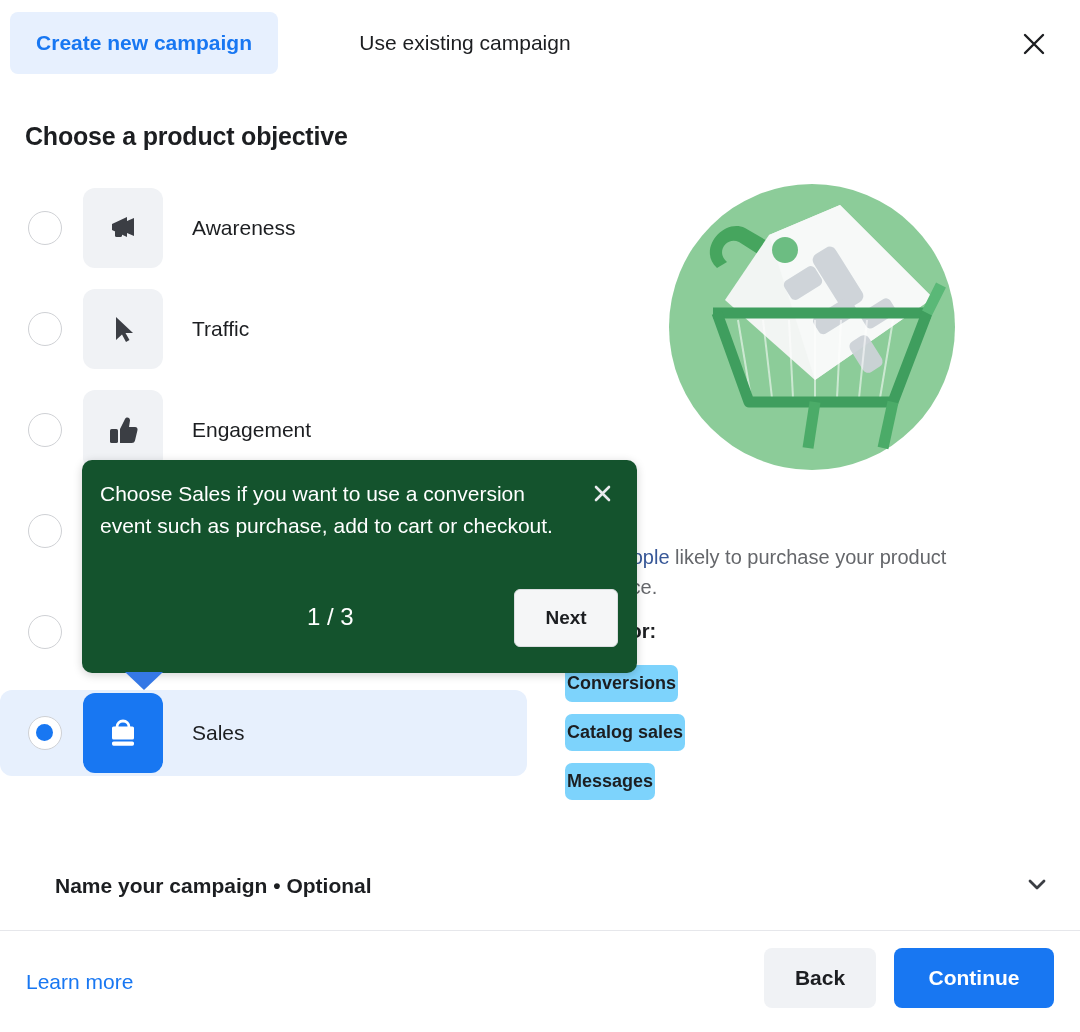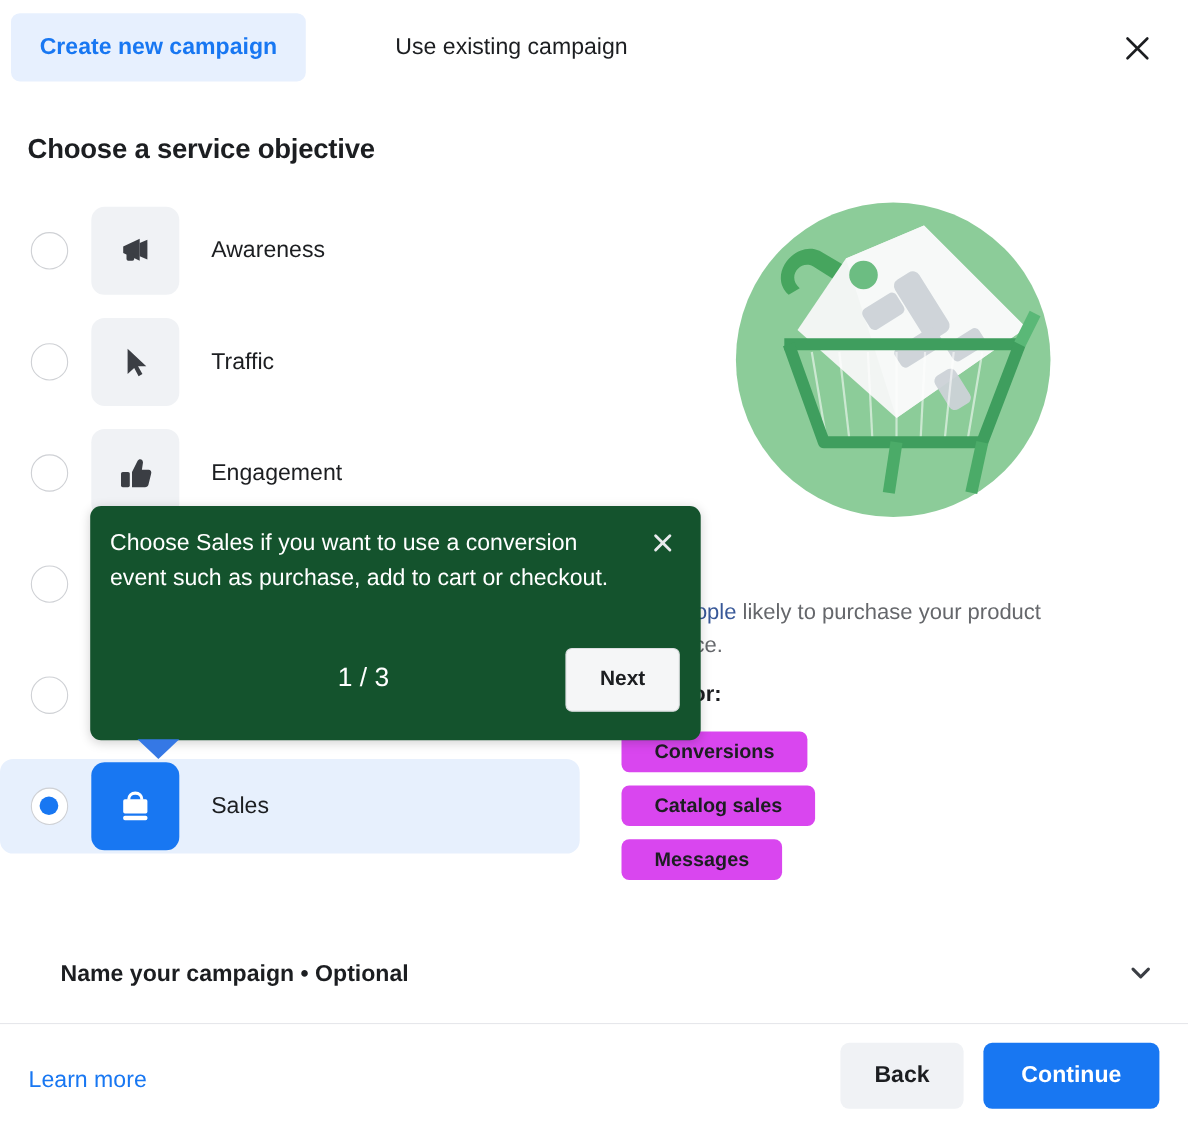--- a/index.html
+++ b/index.html
@@ -82,23 +82,23 @@
     position: absolute; left: 0; top: 362px; width: 400px;
     font-size: 20px; line-height: 30px; color: #65676b;
   }
   .detail-desc .lnk { color: #385898; }
   .good-for {
     position: absolute; left: 0; top: 440px;
     font-size: 20px; font-weight: bold; color: #1c1e21;
   }
   .chips { position: absolute; left: 0; top: 485px; }
   .chip {
-    display: inline-block; background: #d946ef; color: #1c1e21;
+    display: inline-block; background: #7dd3fc; color: #1c1e21;
     font-size: 18px; font-weight: bold;
-    padding: 8px 30px; border-radius: 7px; margin-bottom: 12px;
+    padding: 8px 2px; border-radius: 7px; margin-bottom: 12px;
   }
   .chip-row { display: block; }
 
   
   .tooltip {
     position: absolute; left: 82px; top: 460px;
     width: 555px; height: 213px;
     background: #14532d; border-radius: 10px;
     box-shadow: 0 2px 10px rgba(0,0,0,0.18);
     z-index: 40;
@@ -164,21 +164,21 @@
   <div class="tabs">
     <div class="tab tab-active">Create new campaign</div>
     <div class="tab tab-idle">Use existing campaign</div>
     <div class="close-x">
       <svg width="26" height="26" viewBox="0 0 26 26" aria-hidden="true">
         <path d="M4 4 L22 22 M22 4 L4 22" stroke="#1c1e21" stroke-width="2.4" stroke-linecap="round"></path>
       </svg>
     </div>
   </div>
 
-  <div class="heading">Choose a service objective</div>
+  <div class="heading">Choose a product objective</div>
 
   <div class="obj-list">
 
     <div class="obj-row">
       <span class="radio"></span>
       <span class="tile">
         <svg width="40" height="40" viewBox="0 0 40 40">
           <path d="M9 16 L24 9 L24 29 L9 22 Z" fill="#3b3e44"></path>
           <path d="M24 13 L31 10 L31 28 L24 25 Z" fill="#3b3e44"></path>
           <rect x="12" y="22" width="7" height="7" rx="1.6" fill="#3b3e44"></rect>

